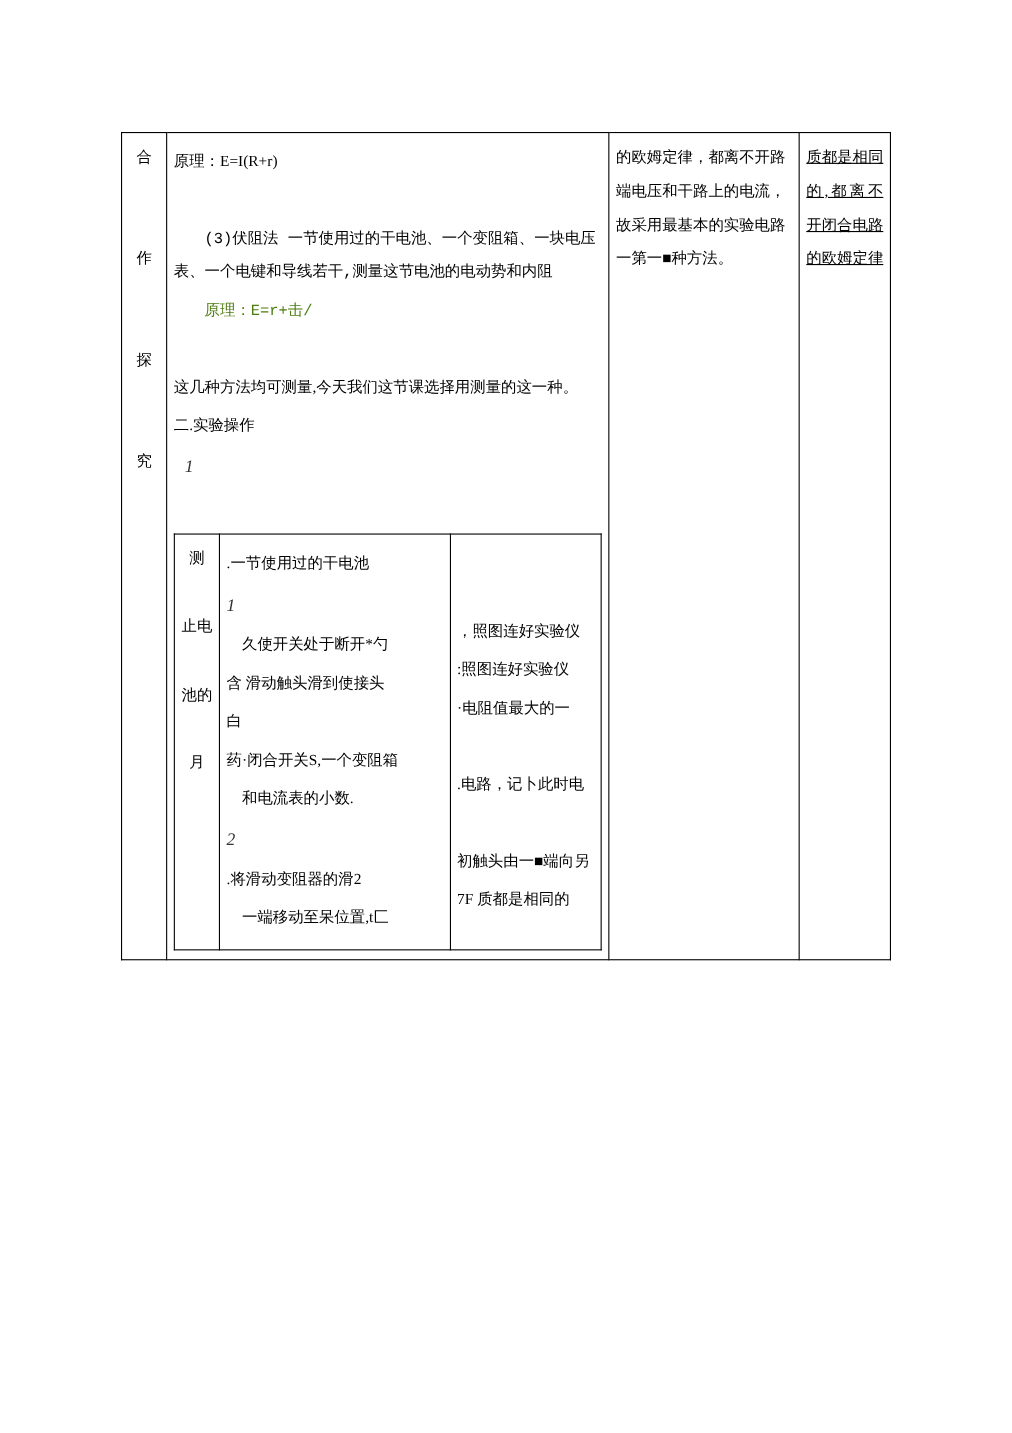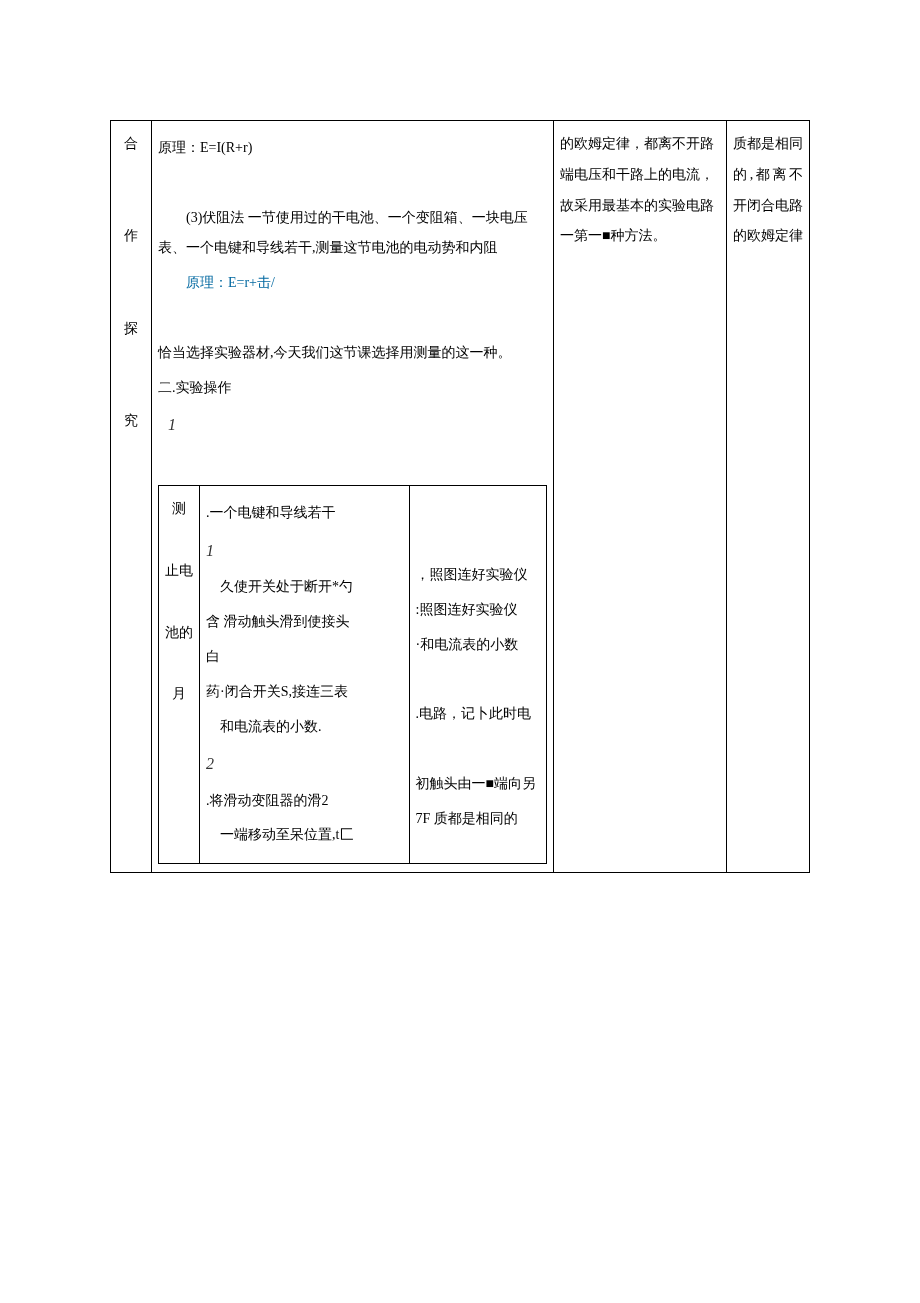--- a/index.html
+++ b/index.html
@@ -38,26 +38,28 @@
   }
   .col-main {
     width: auto;
   }
   .col-3 {
     width: 160px;
     font-family: Liberation Mono, monospace;
   }
   .col-4 {
     width: 70px;
+    text-decoration: underline;
   }
   .red {
-    color: #0369a1;
+    color: #4d7c0f;
   }
   .sec-indent {
     text-indent: 2em;
+    font-family: Liberation Mono, monospace;
   }
   .inner-table {
     border-collapse: collapse;
     width: 100%;
     margin-top: 8px;
   }
   .inner-table td {
     border: 1px solid #000;
     vertical-align: top;
     padding: 6px 6px;
@@ -100,55 +102,55 @@
 
 
 究</div>
     </td>
     <td class="col-main">
       <div class="li-para">原理：E=I(R+r)</div>
       <br>
       <div class="li-para sec-indent">(3)伏阻法 一节使用过的干电池、一个变阻箱、一块电压表、一个电键和导线若干,测量这节电池的电动势和内阻</div>
       <div class="li-para red sec-indent">原理：E=r+击/</div>
       <br>
-      <div class="li-para">恰当选择实验器材,今天我们这节课选择用测量的这一种。</div>
+      <div class="li-para">这几种方法均可测量,今天我们这节课选择用测量的这一种。</div>
       <div class="li-para">二.实验操作</div>
 
       <div class="italic-num" style="margin-left:10px;">1</div>
       <br>
 
       <table class="inner-table">
         <tbody>
                 <tr>
           <td class="inner-left-label">
             <div style="white-space:pre-line;">测
 
 止电
 
 池的
 
 月</div>
           </td>
           <td style="width:54%;">
-            <div class="li-para">.一个电键和导线若干</div>
+            <div class="li-para">.一节使用过的干电池</div>
             <span class="italic-num">1</span>
             <div class="li-para">　久使开关处于断开*勺</div>
             <div class="li-para">含  滑动触头滑到使接头</div>
             <div class="li-para">白</div>
-            <div class="li-para">药·闭合开关S,接连三表</div>
+            <div class="li-para">药·闭合开关S,一个变阻箱</div>
             <div class="li-para">　和电流表的小数.</div>
             <span class="italic-num">2</span>
             <div class="li-para">.将滑动变阻器的滑2</div>
             <div class="li-para">　一端移动至呆位置,t匚</div>
           </td>
           <td>
             <br><br>
             <div class="li-para">，照图连好实验仪</div>
             <div class="li-para">:照图连好实验仪</div>
-            <div class="li-para">·和电流表的小数</div>
+            <div class="li-para">·电阻值最大的一</div>
             <br>
             <div class="li-para">.电路，记卜此时电</div>
             <br>
             <div class="li-para">初触头由一■端向另</div>
             <div class="li-para">7F 质都是相同的</div>
           </td>
         </tr>
       </tbody>
             </table>
     </td>

